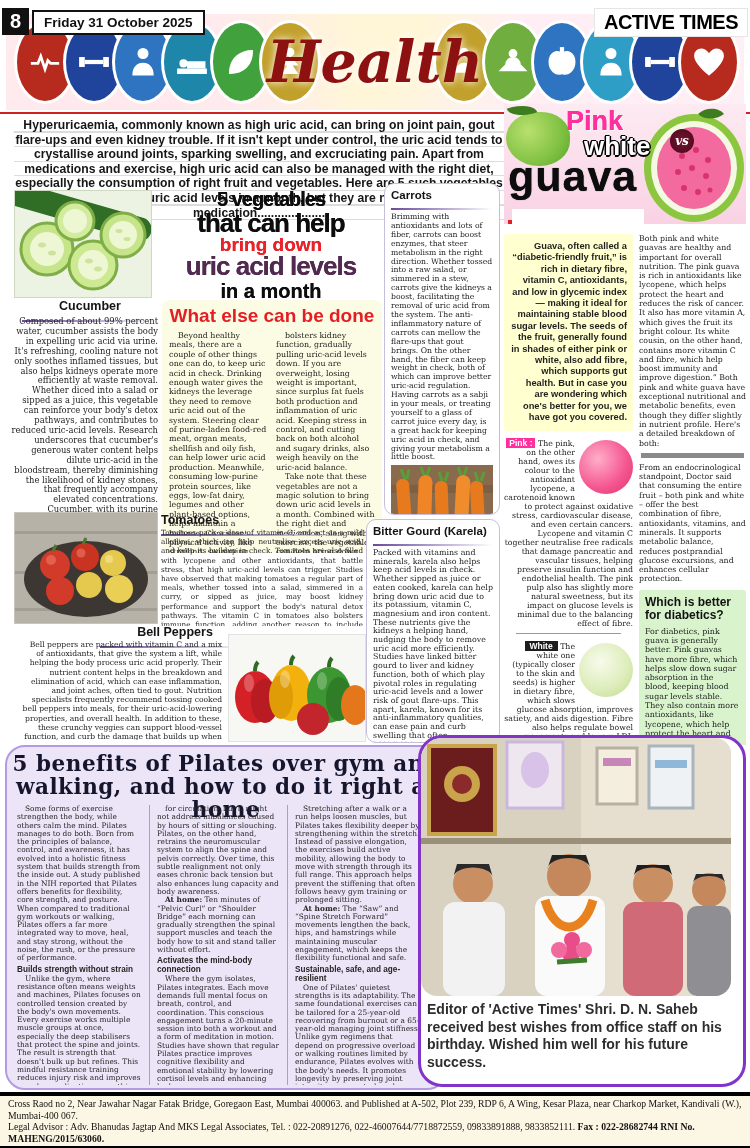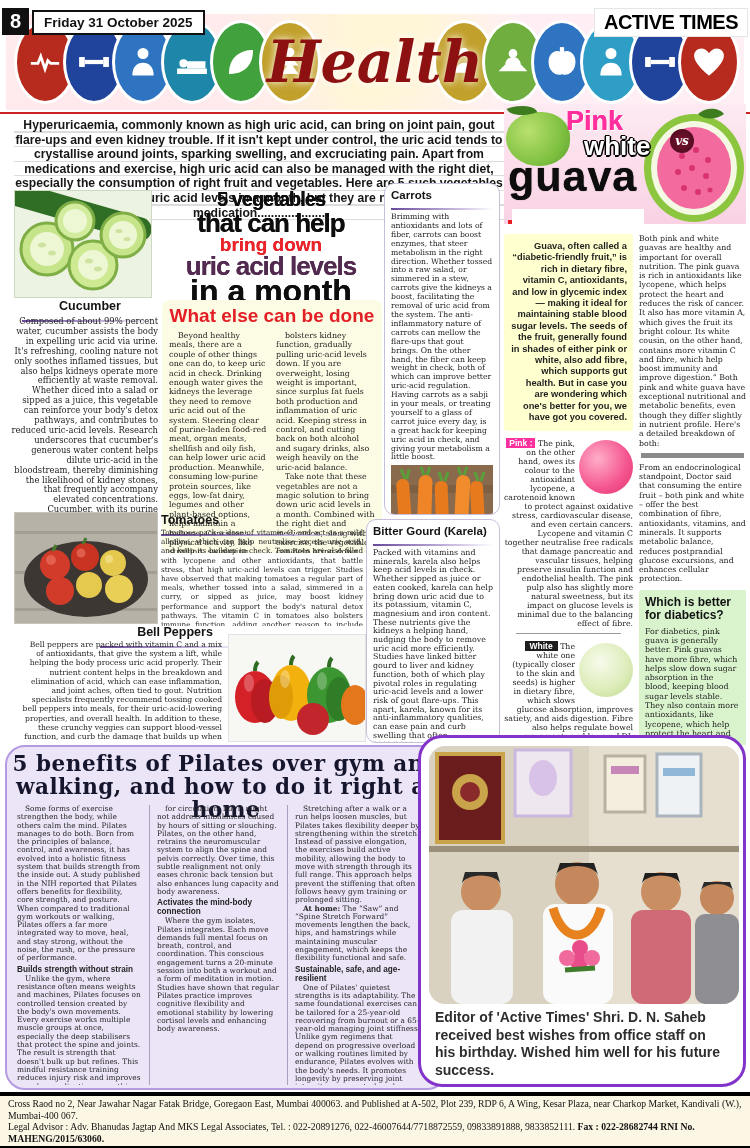--- a/index.html
+++ b/index.html
@@ -32,21 +32,21 @@
   .intro{position:absolute;top:118px;left:14px;width:490px;text-align:center;color:#161616;
          font:bold 12.2px/14.6px "Liberation Sans",sans-serif;
          background:repeating-linear-gradient(to bottom,transparent 0 13.4px,#dcdcdc 13.4px 14.6px);}
   
   .headline{position:absolute;top:188px;left:158px;width:226px;text-align:center;
             font-family:"Liberation Sans",sans-serif;font-weight:bold;}
   .hl1{font-size:20px;line-height:23px;letter-spacing:-1px;color:#0d0d0d;text-shadow:0 0 .6px #0d0d0d;}
   .hl2{font-size:26px;line-height:25px;letter-spacing:-1px;color:#0d0d0d;text-shadow:0 0 .6px #0d0d0d;}
   .hl3{font-size:19px;line-height:18px;color:#e8232a;text-shadow:0 0 .6px #e8232a;}
   .hl4{font-size:26px;line-height:24px;letter-spacing:-1px;color:#522a50;text-shadow:0 0 .6px #522a50;}
-  .hl5{font-size:32px;line-height:27px;color:#0d0d0d;text-shadow:0 0 .6px #0d0d0d;}
+  .hl5{font-size:20px;line-height:27px;color:#0d0d0d;text-shadow:0 0 .6px #0d0d0d;}
   
   .gtitle{font:bold 12.5px "Liberation Sans",sans-serif;color:#141414;position:relative;padding-bottom:9px;}
   .gtitle::after{content:"";position:absolute;left:0;right:0;bottom:0;height:2px;
                  background:linear-gradient(to right,#6a4a9c,#cfc3e4 70%,transparent);}
   .body-serif{color:#242424;}
   
   .cuc-img{position:absolute;top:190px;left:14px;width:136px;height:106px;border:1px solid #cfd8c2;}
   .cuc-label{position:absolute;top:299px;left:22px;width:136px;text-align:center;}
   .cuc-text{position:absolute;top:317px;left:10px;width:148px;height:230px;overflow:hidden;
             font-size:8.4px;line-height:9.9px;text-align:right;}
@@ -123,21 +123,21 @@
   .pil-head{margin-top:5px;text-align:center;font:bold 21.5px/23px "DejaVu Serif",serif;
             color:#15152e;letter-spacing:0.5px;}
   .pcol{position:absolute;top:58px;height:280px;overflow:hidden;font-size:7.4px;line-height:8.3px;}
   .pcol p{margin:0;text-indent:8px;}
   .pcol h4{font:bold 8.2px/9px "Liberation Sans",sans-serif;margin:2px 0 1px;text-indent:0;}
   .pc1{left:10px;width:124px;}
   .pc2{left:142px;width:124px;border-left:1px solid #a9a0bd;padding-left:7px;}
   .pc3{left:280px;width:126px;border-left:1px solid #a9a0bd;padding-left:7px;}
   
   .photo-frame{position:absolute;top:735px;left:418px;width:328px;height:352px;box-sizing:border-box;
-               background:#fff;border:3px solid #8233c9;border-radius:24px;padding:8px;z-index:8;overflow:hidden;}
+               background:#fff;border:3px solid #8233c9;border-radius:24px;padding:0;z-index:8;overflow:hidden;}
   .photo-frame svg{border-radius:16px;display:block;}
   .caption{padding:5px 6px 0;font:bold 14px/17.5px "Liberation Sans",sans-serif;color:#2e2e2e;}
   
   .footer{position:absolute;top:1092px;left:0;width:750px;box-sizing:border-box;background:#fcf7e4;
           border-top:4px solid #000;border-bottom:4px solid #000;padding:2px 8px;
           font:9.7px/11.5px "Liberation Serif",serif;color:#111;}
   .footer .b{font-weight:bold;}
 </style>
 </head>
 <body>
@@ -402,20 +402,21 @@
       <div>walking, and how to do it right at home</div>
     </div>
     <div class="pcol pc1 body-serif">
       <p>Some forms of exercise strengthen the body, while others calm the mind. Pilates manages to do both. Born from the principles of balance, control, and awareness, it has evolved into a holistic fitness system that builds strength from the inside out. A study published in the NIH reported that Pilates offers benefits for flexibility, core strength, and posture. When compared to traditional gym workouts or walking, Pilates offers a far more integrated way to move, heal, and stay strong, without the noise, the rush, or the pressure of performance.</p>
       <h4>Builds strength without strain</h4>
       <p>Unlike the gym, where resistance often means weights and machines, Pilates focuses on controlled tension created by the body's own movements. Every exercise works multiple muscle groups at once, especially the deep stabilisers that protect the spine and joints. The result is strength that doesn't bulk up but refines. This mindful resistance training reduces injury risk and improves muscle coordination, something a treadmill or leg press rarely delivers.</p>
 
     </div>
     <div class="pcol pc2 body-serif">
       <p>for circulation, but it might not address imbalances caused by hours of sitting or slouching. Pilates, on the other hand, retrains the neuromuscular system to align the spine and pelvis correctly. Over time, this subtle realignment not only eases chronic back tension but also enhances lung capacity and body awareness.</p>
+      <p><b>At home:</b><span> Ten minutes of “Pelvic Curl” or “Shoulder Bridge” each morning can gradually strengthen the spinal support muscles and teach the body how to sit and stand taller without effort.</span></p>
       <h4>Activates the mind-body connection</h4>
       <p>Where the gym isolates, Pilates integrates. Each move demands full mental focus on breath, control, and coordination. This conscious engagement turns a 20-minute session into both a workout and a form of meditation in motion. Studies have shown that regular Pilates practice improves cognitive flexibility and emotional stability by lowering cortisol levels and enhancing body awareness.</p>
 
     </div>
     <div class="pcol pc3 body-serif">
       <p>Stretching after a walk or a run helps loosen muscles, but Pilates takes flexibility deeper by strengthening within the stretch. Instead of passive elongation, the exercises build active mobility, allowing the body to move with strength through its full range. This approach helps prevent the stiffening that often follows heavy gym training or prolonged sitting.</p>
       <p><b>At home:</b><span> The “Saw” and “Spine Stretch Forward” movements lengthen the back, hips, and hamstrings while maintaining muscular engagement, which keeps the flexibility functional and safe.</span></p>
       <h4>Sustainable, safe, and age-resilient</h4>
       <p>One of Pilates' quietest strengths is its adaptability. The same foundational exercises can be tailored for a 25-year-old recovering from burnout or a 65-year-old managing joint stiffness. Unlike gym regimens that depend on progressive overload or walking routines limited by endurance, Pilates evolves with the body's needs. It promotes longevity by preserving joint integrity, core control, and mental calm, all pillars of lifelong fitness.</p>
 

